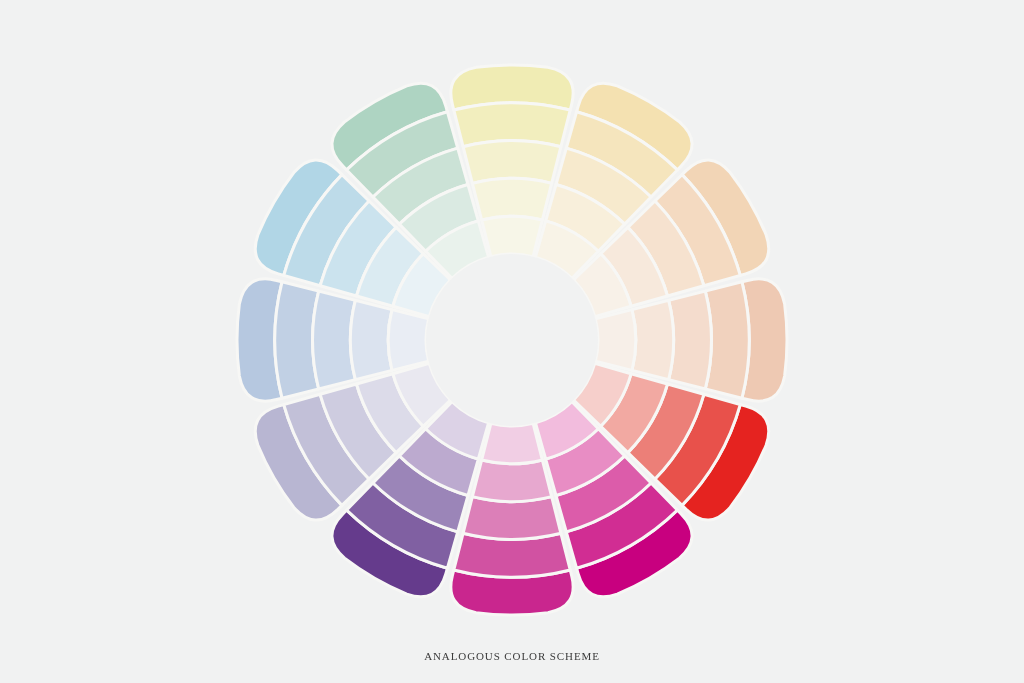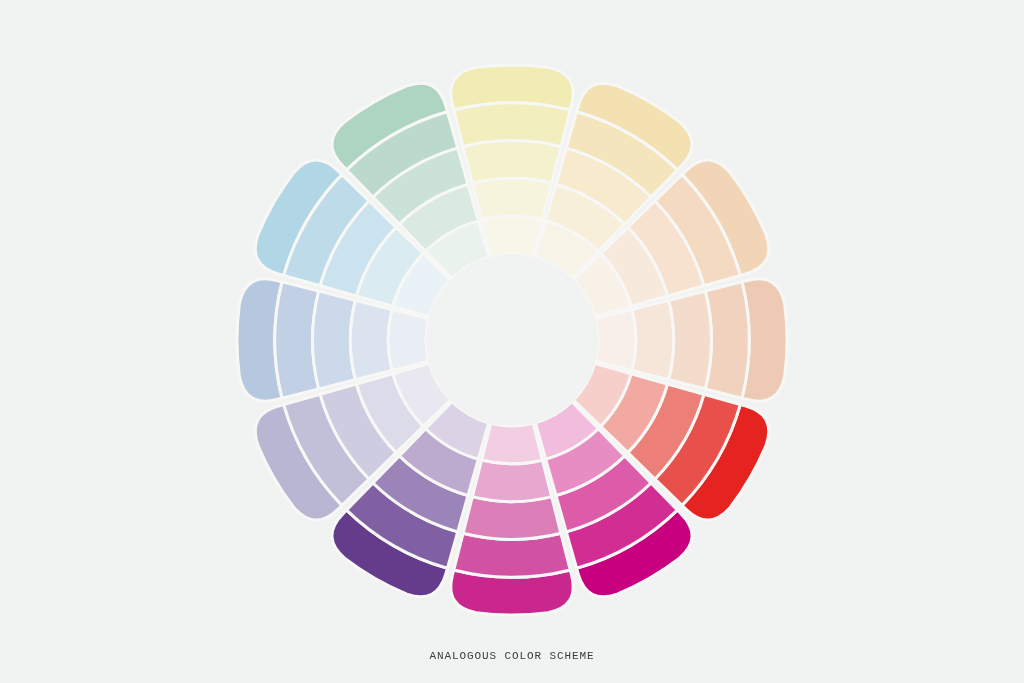--- a/index.html
+++ b/index.html
@@ -23,21 +23,21 @@
   }
   #caption {
     position: absolute;
     left: 0;
     top: 650px;
     width: 1024px;
     text-align: center;
     font-size: 11px;
     letter-spacing: 0.9px;
     color: #3b3b3b;
-    font-family: Liberation Mono, monospace;
+    font-family: Liberation Serif, serif;
   }
 </style>
 </head>
 <body style="background: rgb(241, 242, 242);">
 
 <svg id="wheel-stage" viewBox="0 0 1024 683" xmlns="http://www.w3.org/2000/svg">
   <rect x="0" y="0" width="1024" height="683" fill="#f1f2f2"></rect>
   <g id="wheel-group">
       <path d="M 453.81308806954803 110.04756300487307 L 452.4221951916152 104.55080787096762 Q 444.54046888332925 73.40252877883682 476.07784275786554 67.35627896635623 A 275 275 0 0 1 547.9221572421345 67.35627896635623 Q 579.4595311166707 73.40252877883682 571.5778048083848 104.55080787096762 L 570.186911930452 110.04756300487307 A 237.2 237.2 0 0 0 453.81308806954803 110.04756300487307 Z" fill="#f0ecb4" stroke="#f7f7f5" stroke-width="3" stroke-linejoin="round"></path>
       <path d="M 453.81308806954803 110.04756300487307 A 237.2 237.2 0 0 1 570.186911930452 110.04756300487307 L 560.9142927442333 146.69259723090934 A 199.39999999999998 199.39999999999998 0 0 0 463.08570725576675 146.69259723090934 Z" fill="#f2eebe" stroke="#f7f7f5" stroke-width="3" stroke-linejoin="round"></path>

